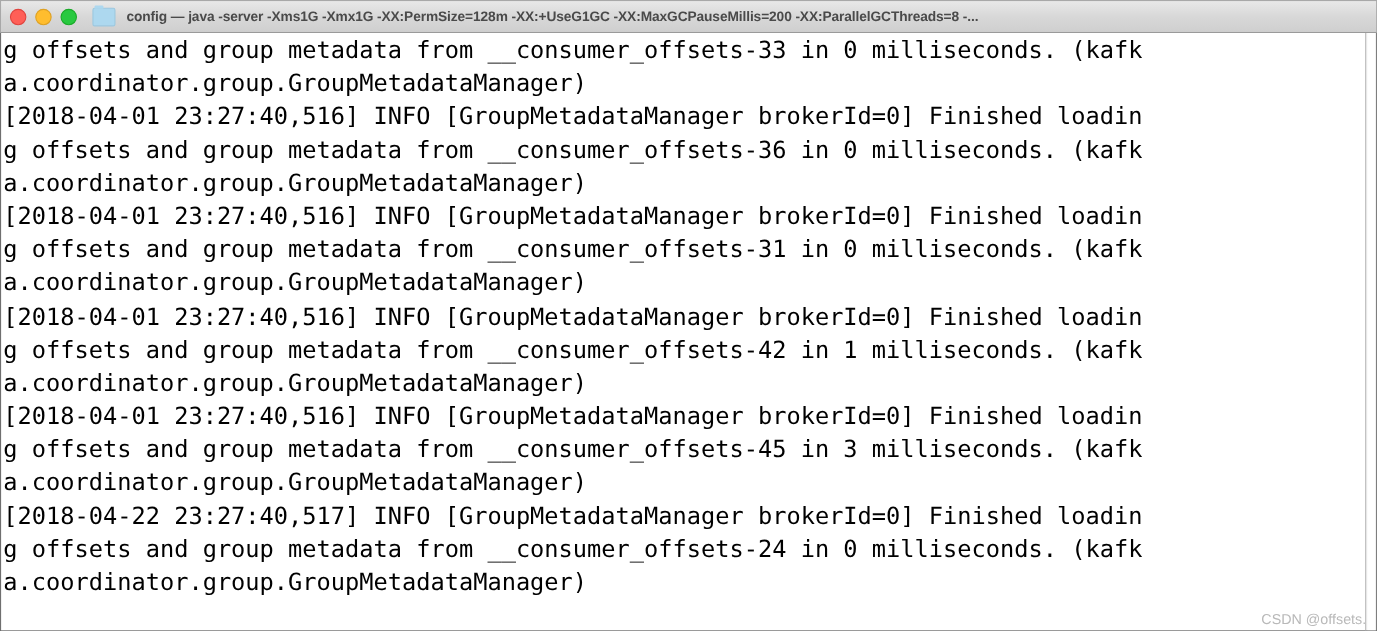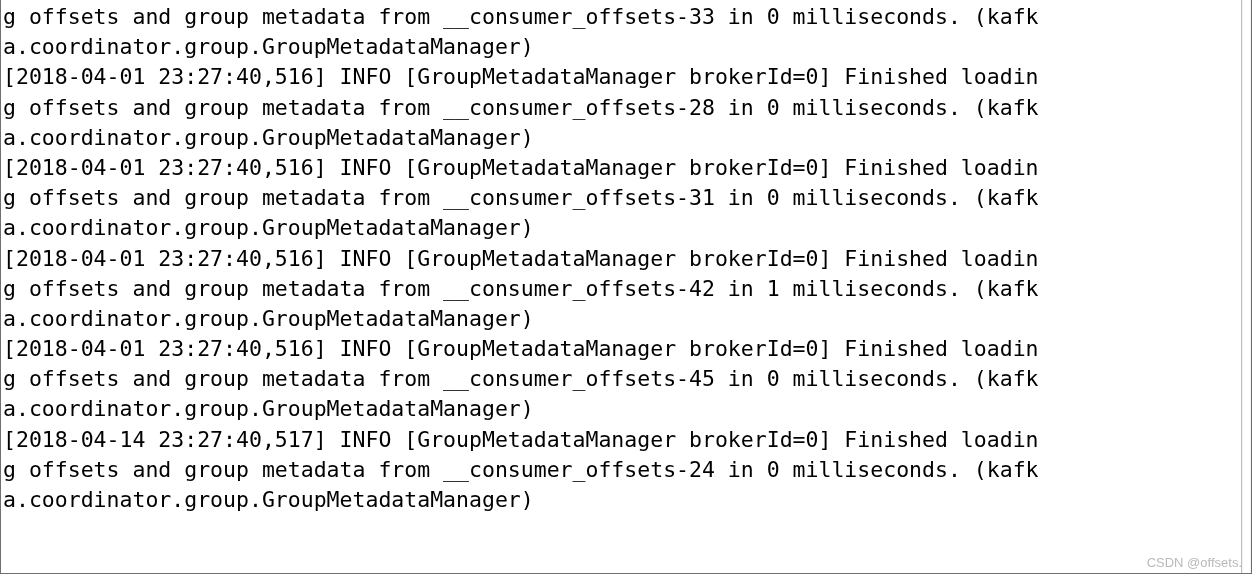--- a/index.html
+++ b/index.html
@@ -145,38 +145,47 @@
     color: #b9b9b9;
     white-space: nowrap;
     pointer-events: none;
   }
 </style>
 </head>
 <body>
 
 <div class="window">
 
+  <div class="titlebar">
+    <div class="traffic-lights">
+      <span class="light light-close"></span>
+      <span class="light light-min"></span>
+      <span class="light light-max"></span>
+    </div>
+    <span class="folder-icon"></span>
+    <div class="title-text">config — java -server -Xms1G -Xmx1G -XX:PermSize=128m -XX:+UseG1GC -XX:MaxGCPauseMillis=200 -XX:ParallelGCThreads=8 -...</div>
+  </div>
 
   <div class="terminal-body">
     <div class="term-text">
       <div class="term-line">g offsets and group metadata from __consumer_offsets-33 in 0 milliseconds. (kafk</div>
       <div class="term-line">a.coordinator.group.GroupMetadataManager)</div>
       <div class="term-line">[2018-04-01 23:27:40,516] INFO [GroupMetadataManager brokerId=0] Finished loadin</div>
-      <div class="term-line">g offsets and group metadata from __consumer_offsets-28 in 0 milliseconds. (kafk</div>
+      <div class="term-line">g offsets and group metadata from __consumer_offsets-36 in 0 milliseconds. (kafk</div>
       <div class="term-line">a.coordinator.group.GroupMetadataManager)</div>
       <div class="term-line">[2018-04-01 23:27:40,516] INFO [GroupMetadataManager brokerId=0] Finished loadin</div>
       <div class="term-line">g offsets and group metadata from __consumer_offsets-31 in 0 milliseconds. (kafk</div>
       <div class="term-line">a.coordinator.group.GroupMetadataManager)</div>
       <div class="term-line">[2018-04-01 23:27:40,516] INFO [GroupMetadataManager brokerId=0] Finished loadin</div>
       <div class="term-line">g offsets and group metadata from __consumer_offsets-42 in 1 milliseconds. (kafk</div>
       <div class="term-line">a.coordinator.group.GroupMetadataManager)</div>
       <div class="term-line">[2018-04-01 23:27:40,516] INFO [GroupMetadataManager brokerId=0] Finished loadin</div>
-      <div class="term-line">g offsets and group metadata from __consumer_offsets-45 in 0 milliseconds. (kafk</div>
+      <div class="term-line">g offsets and group metadata from __consumer_offsets-45 in 3 milliseconds. (kafk</div>
       <div class="term-line">a.coordinator.group.GroupMetadataManager)</div>
-      <div class="term-line">[2018-04-14 23:27:40,517] INFO [GroupMetadataManager brokerId=0] Finished loadin</div>
+      <div class="term-line">[2018-04-22 23:27:40,517] INFO [GroupMetadataManager brokerId=0] Finished loadin</div>
       <div class="term-line">g offsets and group metadata from __consumer_offsets-24 in 0 milliseconds. (kafk</div>
       <div class="term-line">a.coordinator.group.GroupMetadataManager)</div>
     </div>
     <div class="scrollbar">
       <div class="scroll-thumb"></div>
     </div>
   </div>
 
   <div class="watermark">CSDN @offsets.</div>
 

